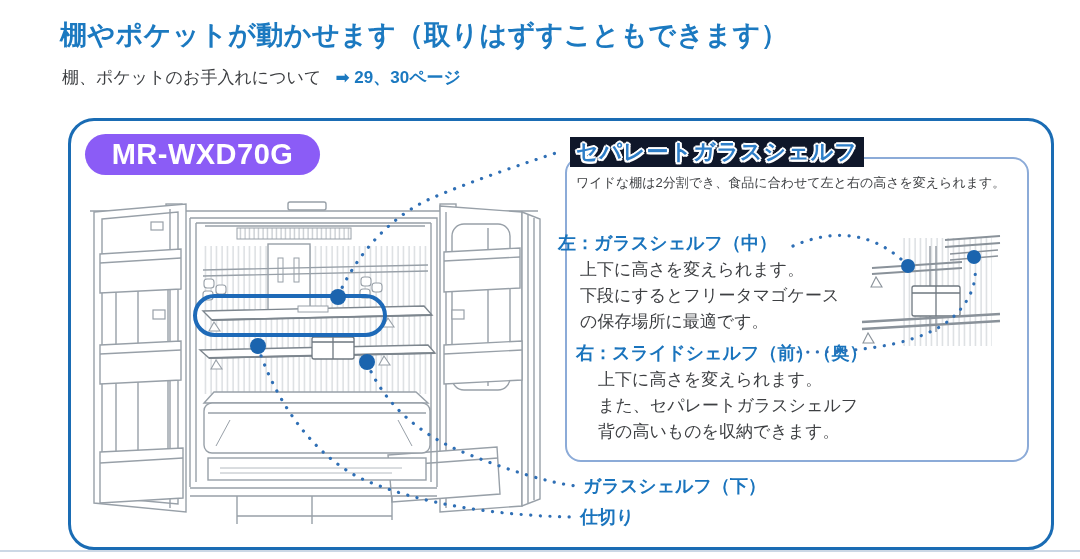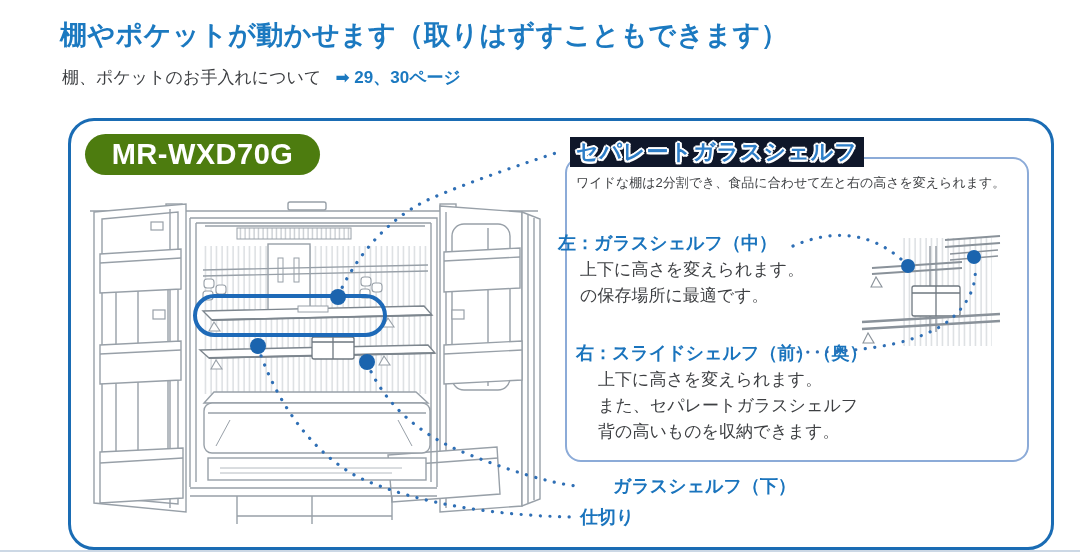--- a/index.html
+++ b/index.html
@@ -12,21 +12,21 @@
   .page-title{
     left:60px;top:17px;font-size:27px;font-weight:bold;color:#1b79c0;letter-spacing:.5px;
   }
   .care-row{left:62px;top:66px;font-size:17px;color:#3d3f42;}
   .care-link{color:#1b79c0;font-weight:bold;margin-left:14px;text-align:center;}
   .outer-box{
     left:68px;top:118px;width:980px;height:426px;
     border:3px solid #1a6cb4;border-radius:26px;background:#fff;
   }
   .model-pill{
-    left:85px;top:134px;width:235px;height:41px;background:#4d7c0f;border-radius:21px;
+    left:85px;top:134px;width:235px;height:41px;background:#8b5cf6;border-radius:21px;
     color:#fff;font-size:29px;font-weight:bold;display:flex;align-items:center;justify-content:center;
     letter-spacing:.5px;z-index:2;
   }
   .info-panel{
     left:565px;top:157px;width:460px;height:301px;
     border:2px solid #8cabd8;border-radius:16px;background:#fff;z-index:1;
   }
   .panel-heading{
     left:570px;top:137px;font-size:22px;font-weight:800;color:#2e7ec8;letter-spacing:1px;
     background:#0f172a;padding:0 6px;z-index:2;
@@ -55,34 +55,35 @@
 <div class="abs model-pill">MR-WXD70G</div>
 
 <div class="abs info-panel"></div>
 <div class="abs panel-heading">セパレートガラスシェルフ</div>
 <div class="abs panel-intro">ワイドな棚は2分割でき、食品に合わせて左と右の高さを変えられます。</div>
 
 <div class="abs sec" style="left:558px;top:231px;">
   <div class="sec-label">左：ガラスシェルフ（中）</div>
   <div class="sec-lines">
     <div>上下に高さを変えられます。</div>
+    <div>下段にするとフリータマゴケース</div>
     <div>の保存場所に最適です。</div>
   </div>
 </div>
 
 <div class="abs sec" style="left:576px;top:341px;">
   <div class="sec-label">右：スライドシェルフ（前）（奥）</div>
   <div class="sec-lines">
     <div>上下に高さを変えられます。</div>
     <div>また、セパレートガラスシェルフ</div>
     <div>背の高いものを収納できます。</div>
   </div>
 </div>
 
-<div class="abs callout-label" style="left:613px;top:474px;">ガラスシェルフ（下）</div>
+<div class="abs callout-label" style="left:583px;top:474px;">ガラスシェルフ（下）</div>
 <div class="abs callout-label" style="left:580px;top:505px;">仕切り</div>
 
 <div class="abs footer-line"></div>
 
 <svg class="abs diagram" width="1080" height="559" viewBox="0 0 1080 559">
   <defs>
     <pattern id="vhatch" width="5.5" height="10" patternUnits="userSpaceOnUse">
       <path d="M2,0 V10" stroke="#c9cdd2" stroke-width="1"></path>
     </pattern>
     <pattern id="vhatch2" width="4.5" height="10" patternUnits="userSpaceOnUse">

